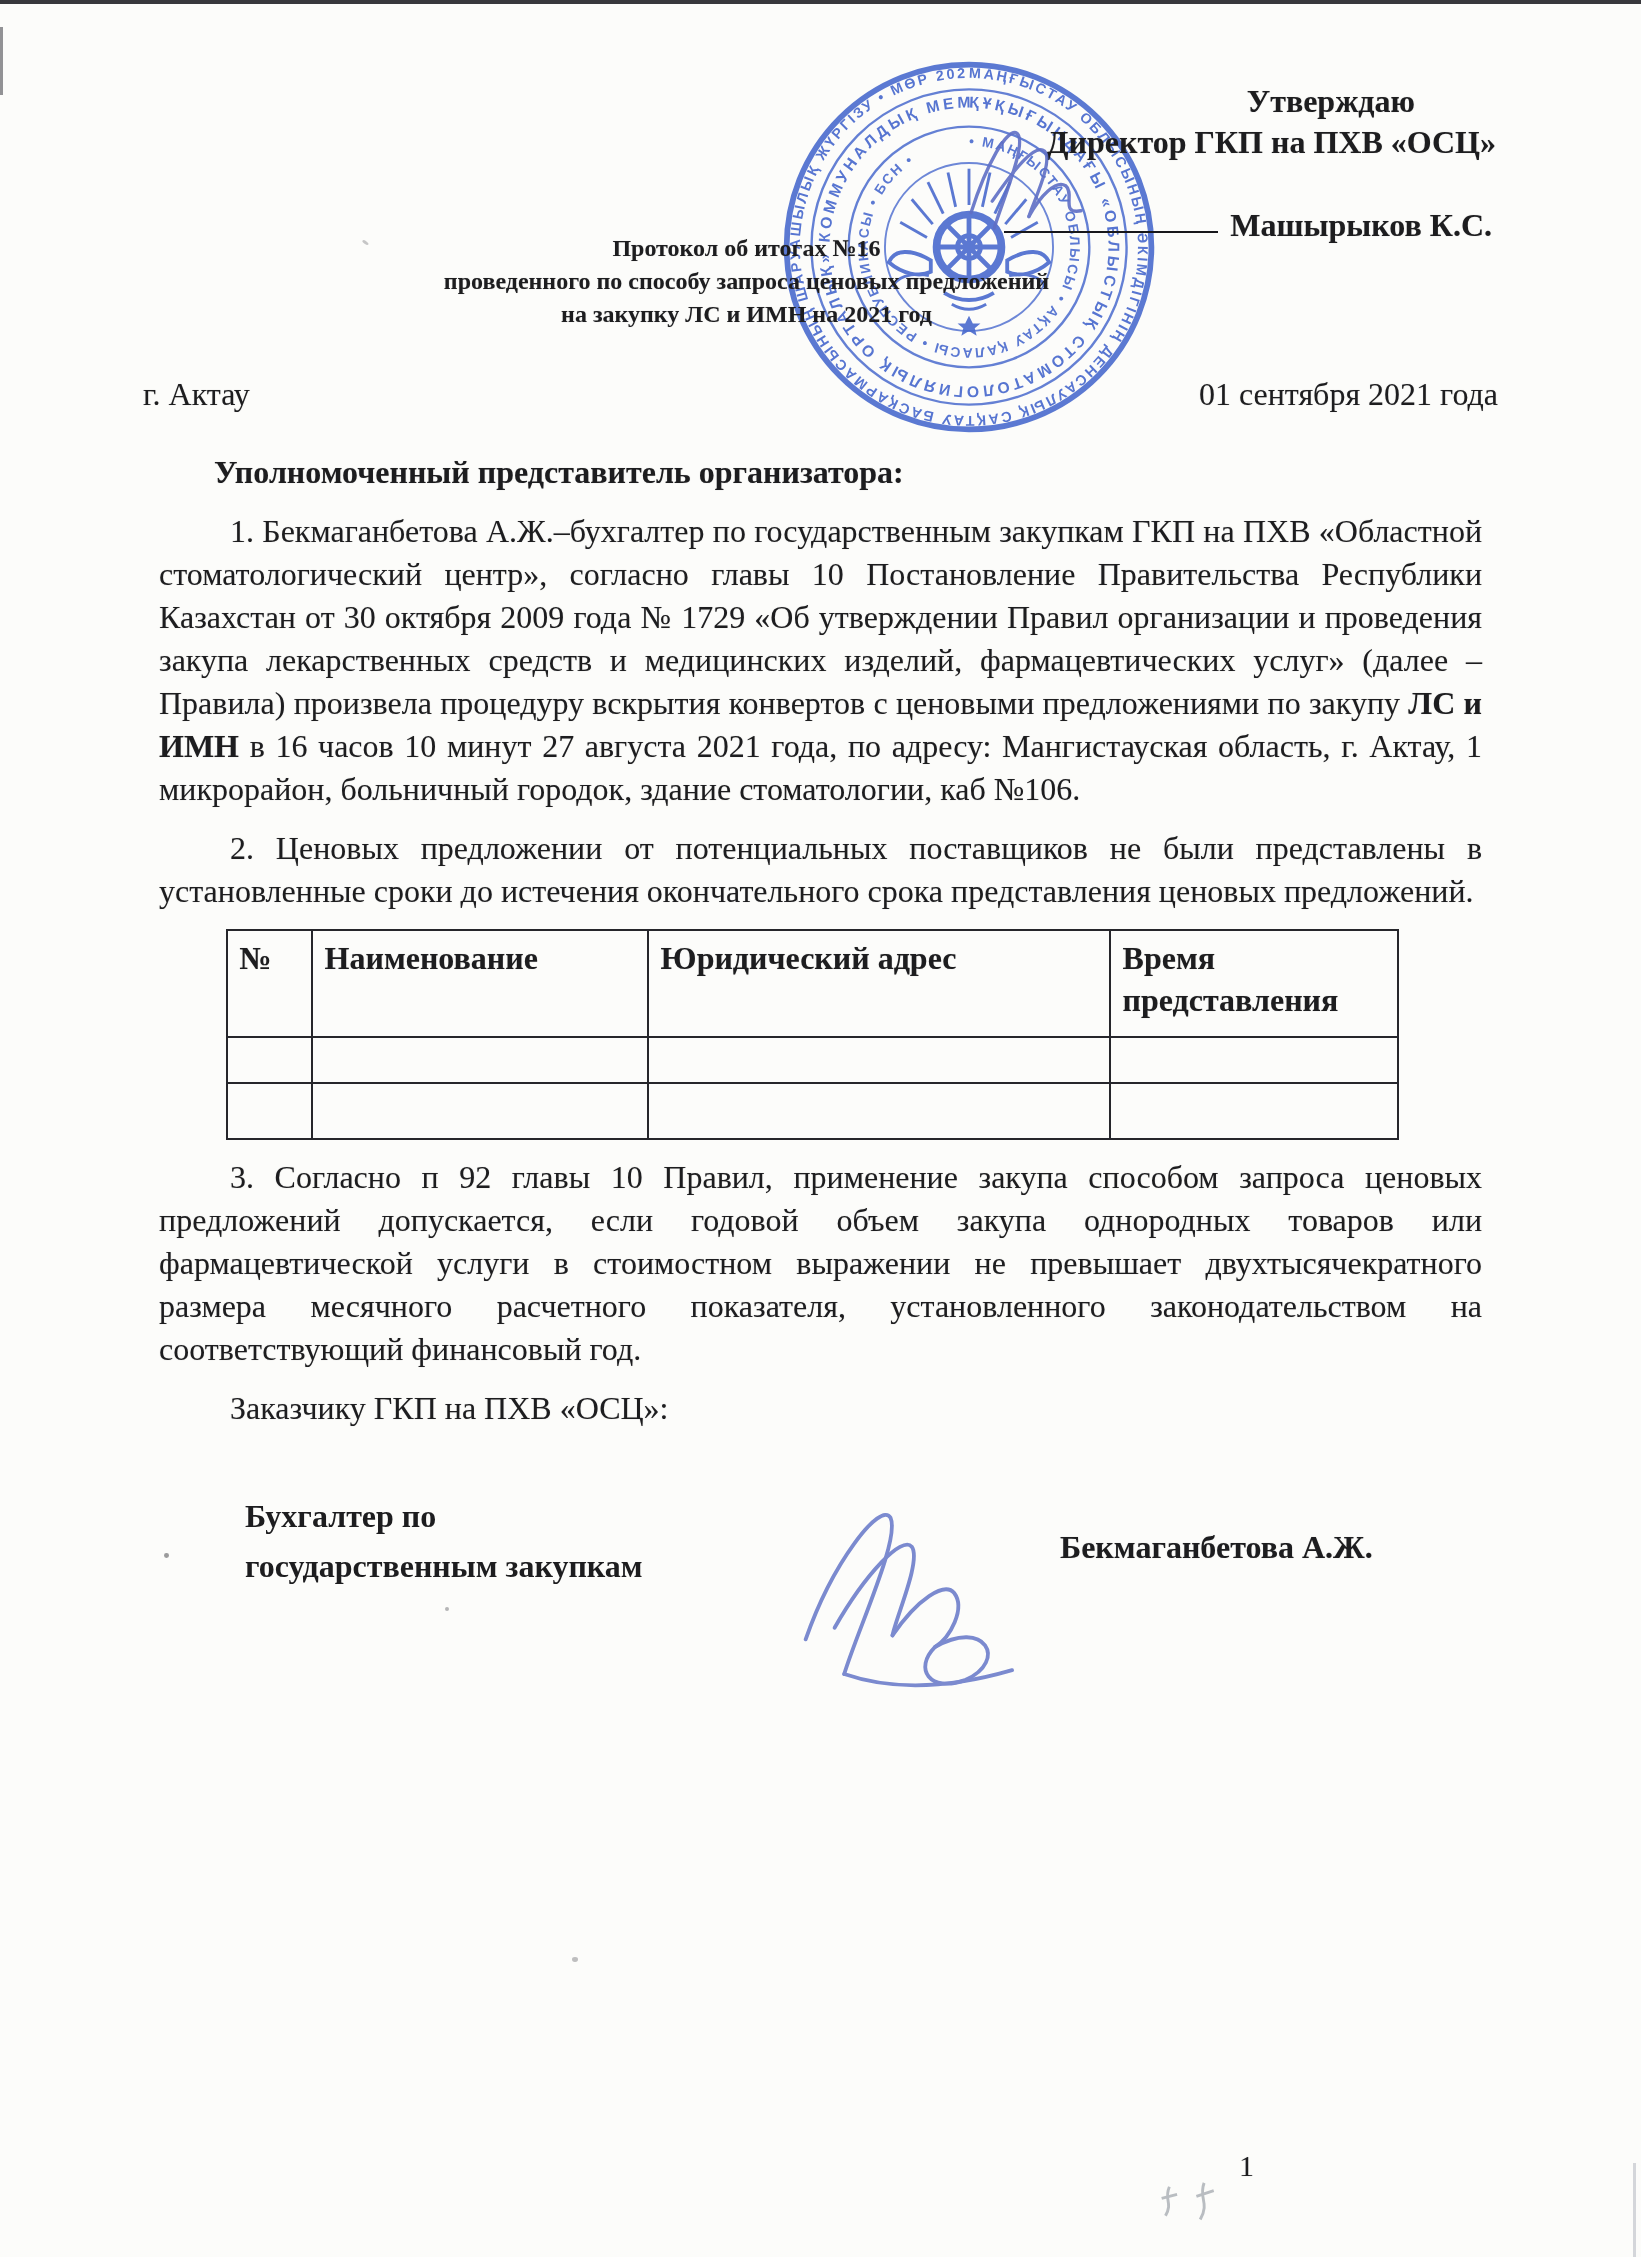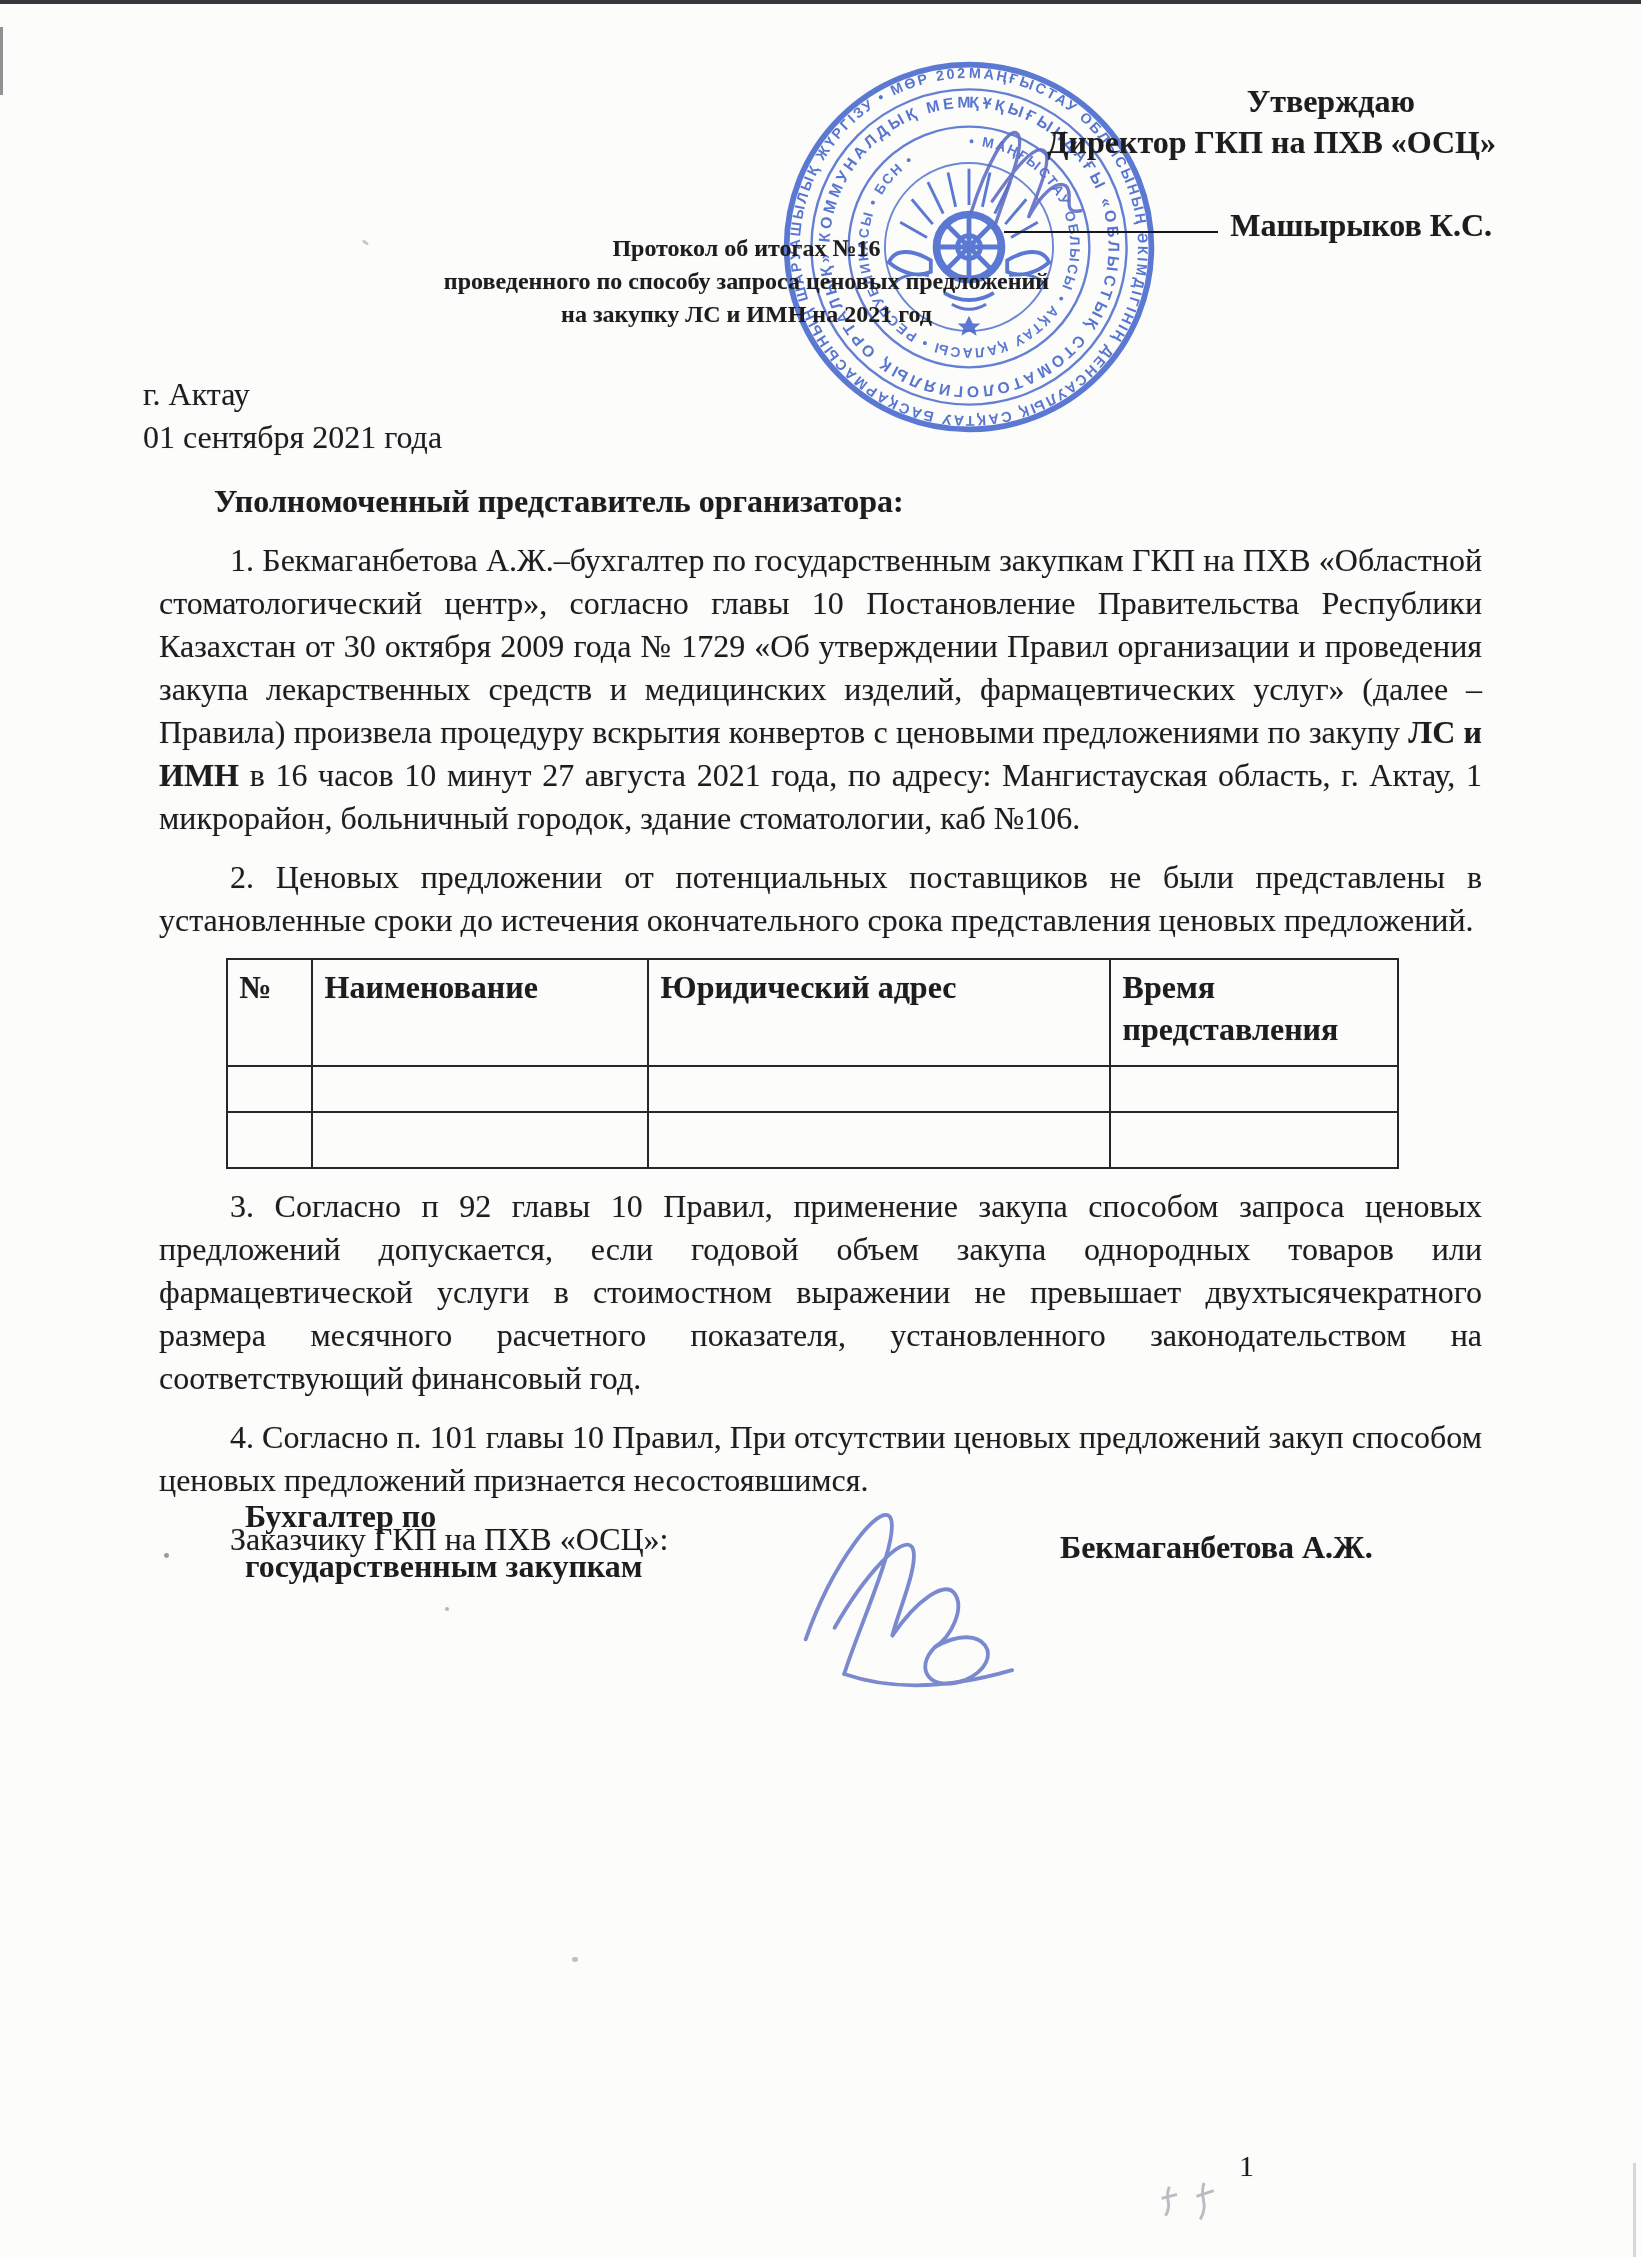--- a/index.html
+++ b/index.html
@@ -40,21 +40,21 @@
   .title{
     position:absolute;left:143px;top:232px;width:1207px;
     text-align:center;font-weight:bold;font-size:24px;line-height:33px;
   }
 
   
   .content{
     position:absolute;left:143px;right:143px;top:373px;
     font-size:32px;line-height:43px;
   }
-  .city-date{display:flex;justify-content:space-between;margin-bottom:21px;flex-direction:column;}
+  .city-date{display:flex;justify-content:space-between;margin-bottom:35px;}
   .rep-heading{font-weight:bold;text-indent:71px;}
   p.body-par{margin:16px;text-align:justify;text-indent:71px;}
   p.noj{text-align:left;}
 
   table.offers{
     border-collapse:collapse;margin:5.8px 0 11.6px 83px;
     width:1171px;table-layout:fixed;
   }
   table.offers th,table.offers td{
     border:2.9px solid #26262b;
@@ -196,21 +196,20 @@
       <tr class="r2">
         <td></td>
             <td></td>
             <td></td>
             <td></td>
       </tr>
     </tbody>
       </table>
 
     <p class="body-par">3. Согласно п 92 главы 10 Правил, применение закупа способом запроса ценовых предложений допускается, если годовой объем закупа однородных товаров или фармацевтической услуги в стоимостном выражении не превышает двухтысячекратного размера месячного расчетного показателя, установленного законодательством на соответствующий финансовый год.</p>
-    <p class="body-par">4. Согласно п. 101 главы 10 Правил, При отсутствии ценовых предложений закуп способом ценовых предложений признается несостоявшимся.</p>
     <p class="body-par noj">Заказчику ГКП на ПХВ «ОСЦ»:</p>
   </div>
 
   <div class="sign-block">
     <div class="role">
       <div>Бухгалтер по</div>
       <div>государственным закупкам</div>
     </div>
     <svg class="acc-sign" viewBox="0 0 310 225">
       <g stroke="#6577c8" stroke-width="4" fill="none" stroke-linecap="round" opacity=".85">

